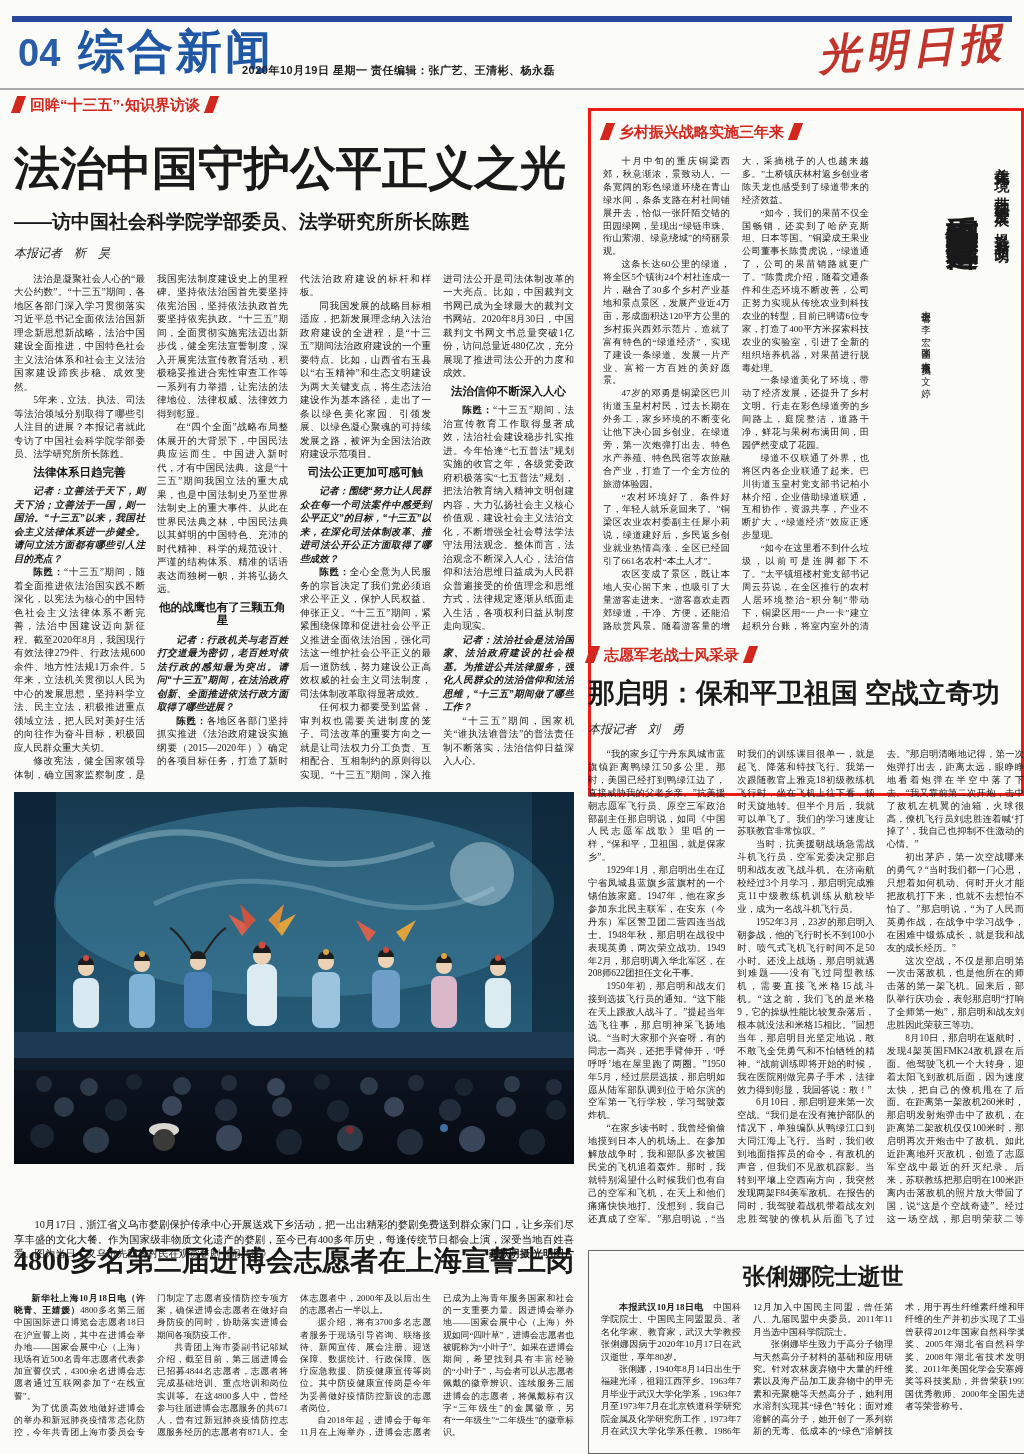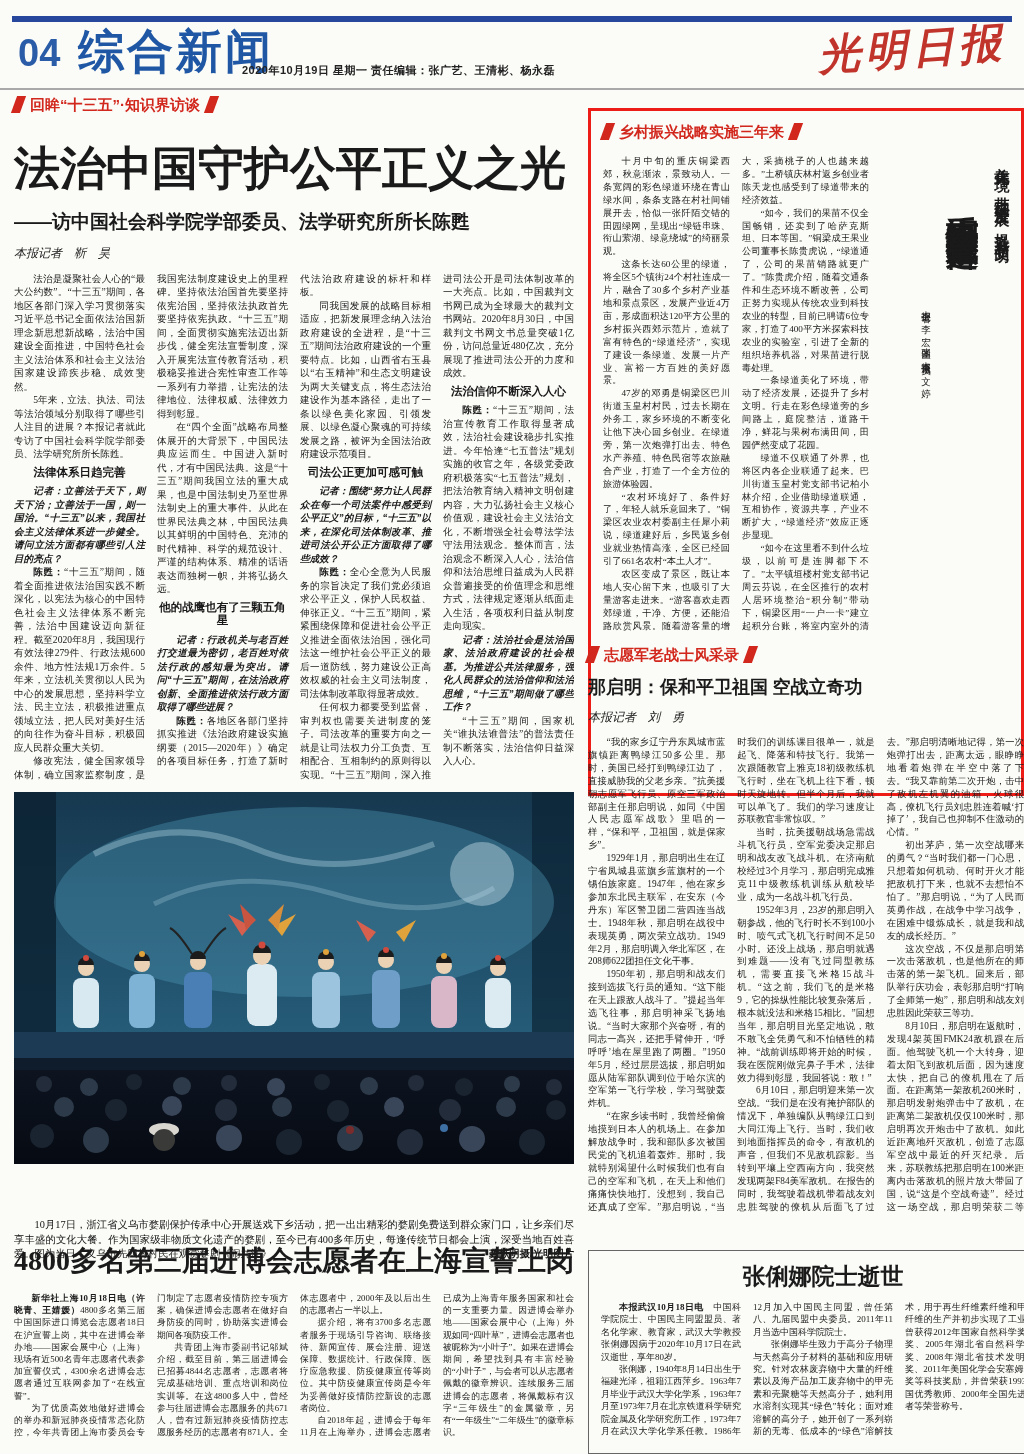--- a/index.html
+++ b/index.html
@@ -39,21 +39,21 @@
   
   .redbox{position:absolute;left:588px;top:108px;width:436px;height:688px;border:3px solid #ee1c16;box-sizing:border-box;background:#fbfbf7;}
   .redbox .tag{position:absolute;left:12px;top:12px;}
   .rb-cols{position:absolute;left:12px;top:44px;width:266px;height:478px;column-count:2;column-gap:12px;font-size:9.2px;line-height:12.9px;}
   .rb-vert{position:absolute;right:10px;top:44px;height:478px;width:140px;writing-mode:vertical-rl;}
   .v-kicker{font:700 15px/1.25 "Liberation Sans",sans-serif;letter-spacing:3px;margin-left:8px;}
   .v-title{font-size:33px;font-weight:900;letter-spacing:2px;margin:34px 12px 0 12px;line-height:1.1;}
   .v-byline{font-size:9.5px;margin-top:148px;letter-spacing:1px;}
   
   .vet{position:absolute;left:588px;top:646px;width:436px;}
-  .h-vet{margin:12px 0 0;font-size:18px;font-weight:900;white-space:nowrap;}
+  .h-vet{margin:12px 0 0;font-size:27px;font-weight:900;white-space:nowrap;}
   .vet .byline{margin-top:10px;}
   .vet-body{margin-top:10px;height:478px;column-count:3;column-gap:12px;font-size:9.3px;line-height:12.9px;}
   
   .obit{position:absolute;left:588px;top:1250px;width:470px;height:204px;border:1.5px solid #666;box-sizing:border-box;padding:10px 12px;}
   .h-obit{margin:0;text-align:center;font-size:23px;font-weight:900;}
   .obit-body{margin-top:9px;height:148px;column-count:3;column-gap:12px;font-size:9px;line-height:12.4px;}
 </style>
 </head>
 <body>
 

